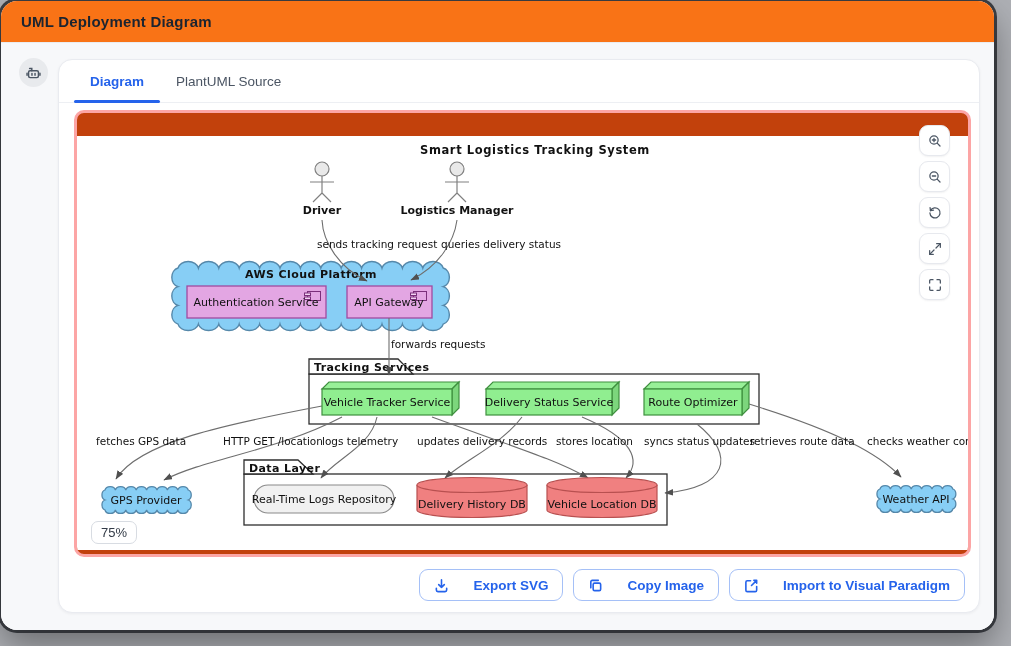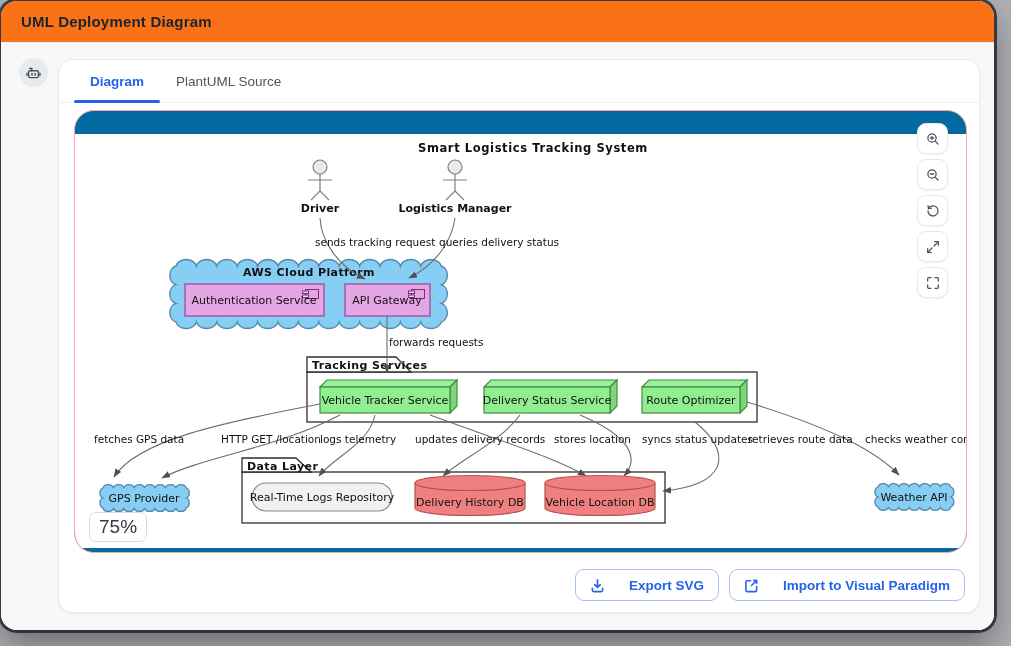--- a/index.html
+++ b/index.html
@@ -11,30 +11,30 @@
   .app-title{font-size:15px;font-weight:bold;color:#1b2430;letter-spacing:.2px;}
   .content{position:absolute;top:42px;left:0;right:0;bottom:0;background:#f7f8fa;border-radius:0 0 16px 16px;}
   .robot-btn{position:absolute;left:18px;top:15px;width:29px;height:29px;border-radius:50%;background:#e8eaed;
              border:none;display:flex;align-items:center;justify-content:center;cursor:pointer;color:#4a5563;}
   .card{position:absolute;left:57px;top:16px;width:920px;height:552px;background:#fff;border:1px solid #e9ebf0;
         border-radius:14px;box-shadow:0 1px 3px rgba(16,24,40,.05);}
   .tabs{display:flex;height:42px;border-bottom:1px solid #edeff3;padding-left:15px;}
   .tab{display:flex;align-items:center;padding:0 16px;font-size:13.5px;color:#4b5563;position:relative;cursor:pointer;background:none;border:none;font-family:inherit;}
   .tab.active{color:#2563eb;font-weight:bold;}
   .tab.active::after{content:"";position:absolute;left:0;right:0;bottom:-1px;height:3px;background:#2563eb;border-radius:2px;}
-  .canvas{position:absolute;left:15px;top:50px;width:891px;height:441px;background:#0369a1;border:1px solid #fca5a5;
-          border-radius:20px;overflow:hidden;}
+  .canvas{position:absolute;left:15px;top:50px;width:891px;height:441px;background:#c2410c;border:3px solid #fca5a5;
+          border-radius:10px;overflow:hidden;}
   .stage{position:absolute;left:0;top:23px;width:891px;height:414px;background:#fff;}
   svg.diagram{display:block;}
   svg.diagram text{fill:#111;font-family:"DejaVu Sans",sans-serif;}
   .zoom-controls{position:absolute;right:18px;top:12px;display:flex;flex-direction:column;gap:5px;}
   .zc-btn{width:31px;height:31px;background:#fff;border:1px solid #e7e9ee;border-radius:9px;display:flex;
           align-items:center;justify-content:center;color:#4a5563;cursor:pointer;box-shadow:0 1px 2px rgba(16,24,40,.06);padding:0;}
   .zoom-badge{position:absolute;left:14px;bottom:10px;background:#fff;border:1px solid #d8dce2;border-radius:7px;
-              padding:3px 9px;font-size:19px;color:#333b47;}
+              padding:3px 9px;font-size:13px;color:#333b47;}
   .actions{position:absolute;right:14px;top:509px;display:flex;gap:10px;}
   .action-btn{display:flex;align-items:center;gap:24px;height:32px;padding:0 14px;background:#fff;
               border:1.5px solid #a5c0f7;border-radius:9px;color:#2563eb;font-size:13.5px;font-weight:bold;
               cursor:pointer;font-family:inherit;}
 </style>
 </head>
 <body>
 
 <div class="window">
   <div class="app-header">
@@ -230,20 +230,27 @@
       <div class="actions">
         <button class="action-btn">
           <svg width="15" height="15" viewBox="0 0 16 16" fill="none" stroke="currentColor" stroke-width="1.7" stroke-linecap="round" stroke-linejoin="round">
             <path d="M8 2v8 M8 10 L5 7 M8 10 L11 7"></path>
               <path d="M2.5 11v1.8A1.7 1.7 0 0 0 4.2 14.5h7.6a1.7 1.7 0 0 0 1.7-1.7V11"></path>
           </svg>
           <span>Export SVG</span>
         </button>
         <button class="action-btn">
           <svg width="15" height="15" viewBox="0 0 16 16" fill="none" stroke="currentColor" stroke-width="1.7" stroke-linecap="round" stroke-linejoin="round">
+            <rect x="5.5" y="5.5" width="8" height="8" rx="1.5"></rect>
+              <path d="M3 10.5V4a1.5 1.5 0 0 1 1.5-1.5H11"></path>
+          </svg>
+          <span>Copy Image</span>
+        </button>
+        <button class="action-btn">
+          <svg width="15" height="15" viewBox="0 0 16 16" fill="none" stroke="currentColor" stroke-width="1.7" stroke-linecap="round" stroke-linejoin="round">
             <path d="M13.5 9v4A1.5 1.5 0 0 1 12 14.5H3.5A1.5 1.5 0 0 1 2 13V4.5A1.5 1.5 0 0 1 3.5 3H7"></path>
             <path d="M10.5 2.5H13.5V5.5 M13.5 2.5 L8 8"></path>
           </svg>
           <span>Import to Visual Paradigm</span>
         </button>
       </div>
     </div>
   </div>
 </div>
 

